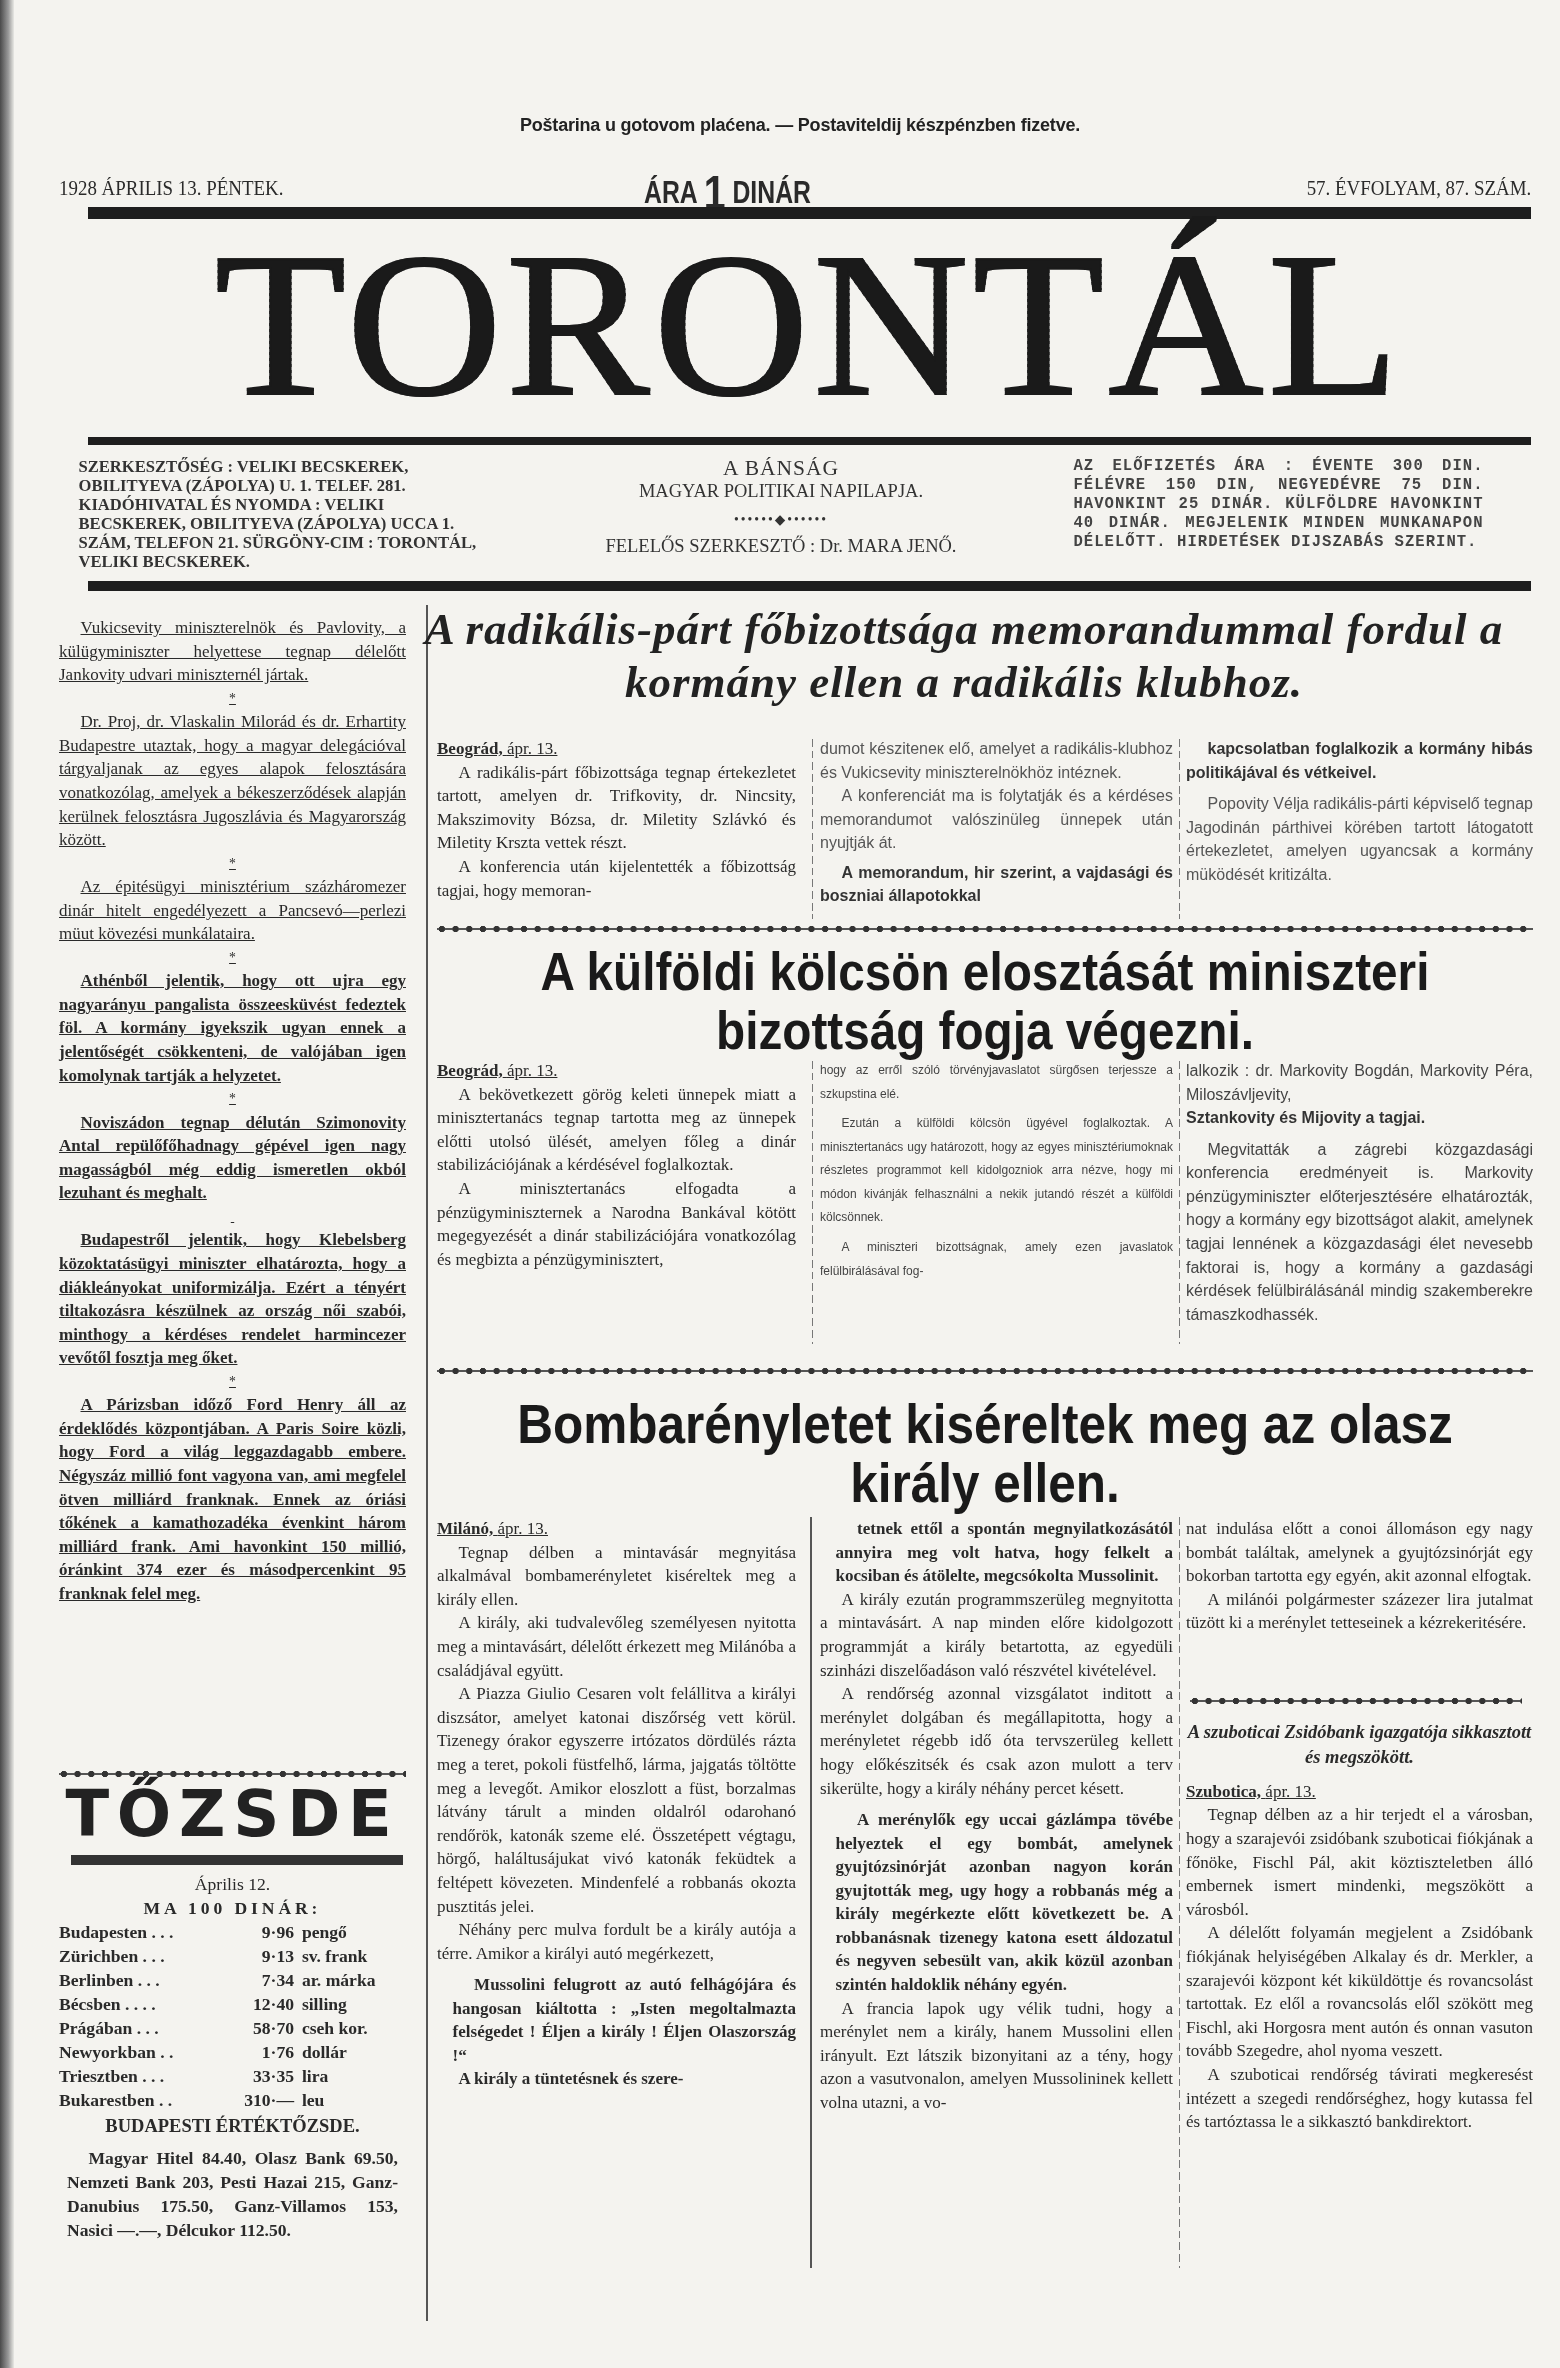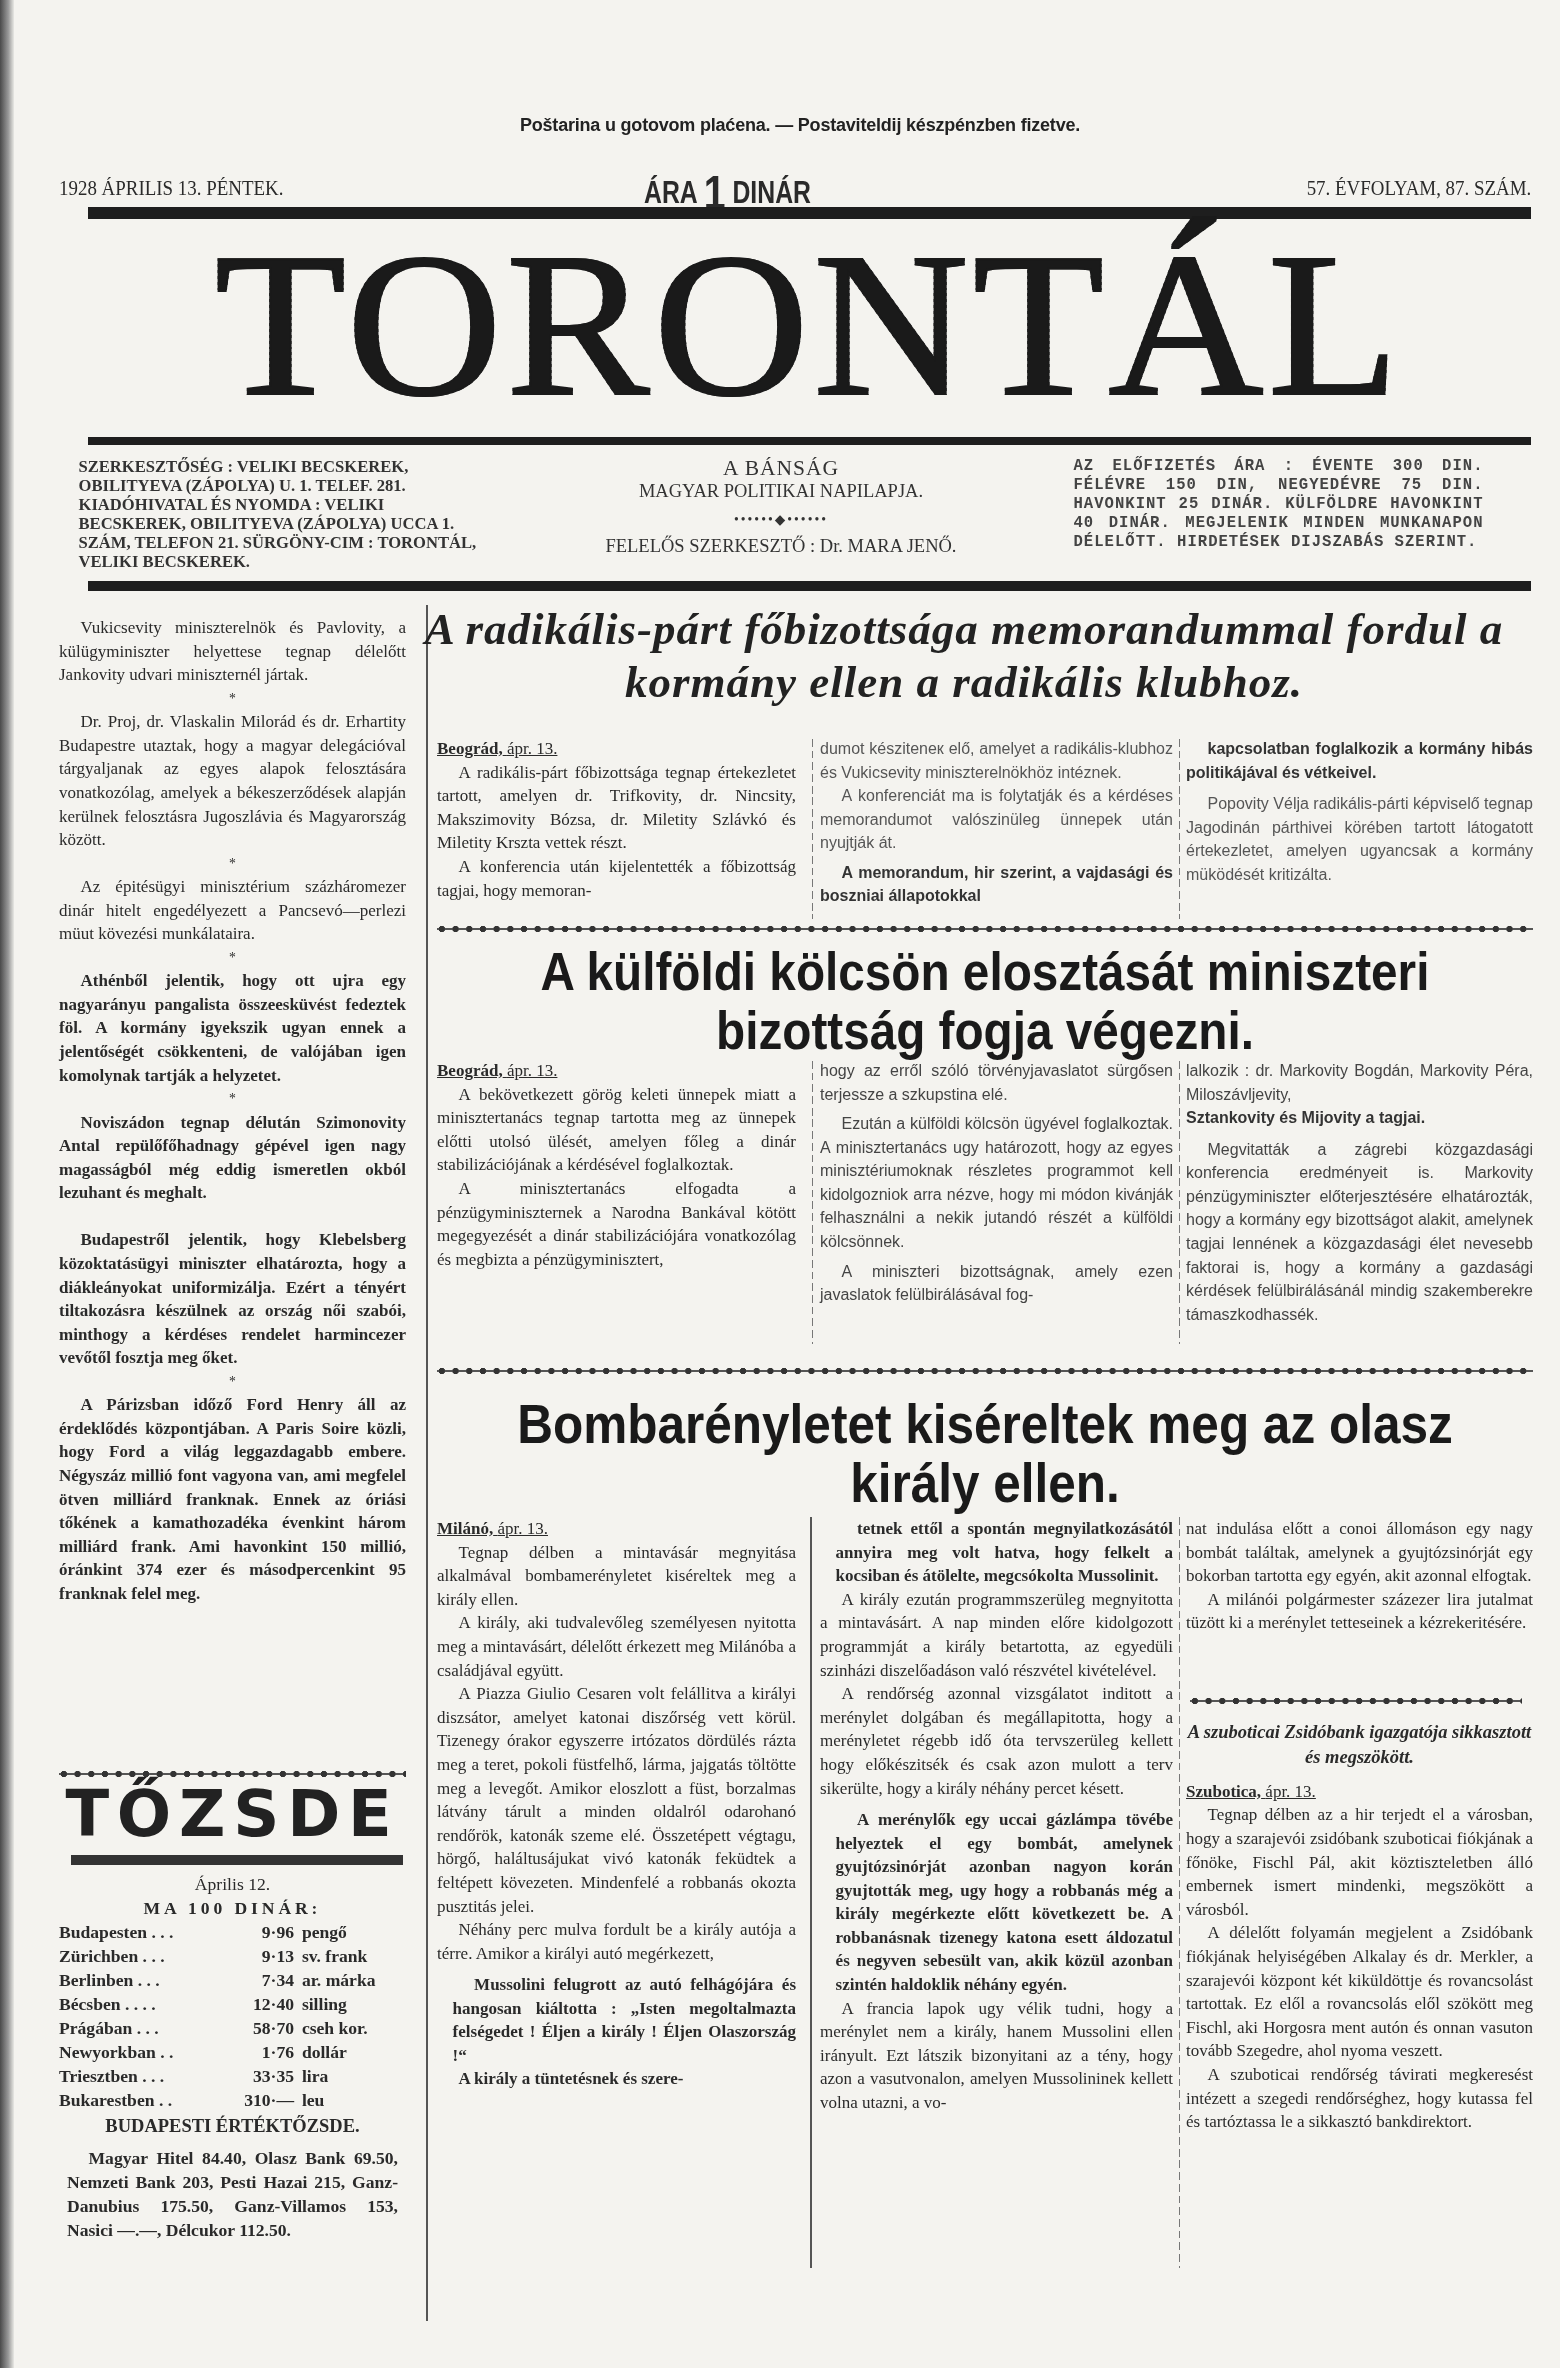--- a/index.html
+++ b/index.html
@@ -99,21 +99,21 @@
       <div class="bansag">A BÁNSÁG</div>
       <div>MAGYAR POLITIKAI NAPILAPJA.</div>
       <div class="dots">••••••◆••••••</div>
       <div>FELELŐS SZERKESZTŐ : Dr. MARA JENŐ.</div>
     </div>
     <div class="info-right">AZ ELŐFIZETÉS ÁRA : ÉVENTE 300 DIN. FÉLÉVRE 150 DIN, NEGYEDÉVRE 75 DIN. HAVONKINT 25 DINÁR. KÜLFÖLDRE HAVONKINT 40 DINÁR. MEGJELENIK MINDEN MUNKANAPON DÉLELŐTT. HIRDETÉSEK DIJSZABÁS SZERINT.</div>
   </div>
 
   <div class="rule-thick" style="top:581px;height:9.8px;"></div>
 
-  <div class="col" style="left:0;top:616px;width:347px;">
+  <div class="col" style="left:0;top:616px;width:347px;text-decoration:underline;">
     <p>Vukicsevity miniszterelnök és Pavlovity, a külügyminiszter helyettese tegnap délelőtt Jankovity udvari miniszternél jártak.</p>
     <p class="star">*</p>
     <p>Dr. Proj, dr. Vlaskalin Milorád és dr. Erhartity Budapestre utaztak, hogy a magyar delegációval tárgyaljanak az egyes alapok felosztására vonatkozólag, amelyek a békeszerződések alapján kerülnek felosztásra Jugoszlávia és Magyarország között.</p>
     <p class="star">*</p>
     <p>Az épitésügyi minisztérium százháromezer dinár hitelt engedélyezett a Pancsevó—perlezi müut kövezési munkálataira.</p>
     <p class="star">*</p>
     <p class="bold">Athénből jelentik, hogy ott ujra egy nagyarányu pangalista összeesküvést fedeztek föl. A kormány igyekszik ugyan ennek a jelentőségét csökkenteni, de valójában igen komolynak tartják a helyzetet.</p>
     <p class="star">*</p>
     <p class="bold">Noviszádon tegnap délután Szimonovity Antal repülőfőhadnagy gépével igen nagy magasságból még eddig ismeretlen okból lezuhant és meghalt.</p>
     <p class="star">&nbsp;</p>
@@ -201,21 +201,21 @@
   <div class="ornament" style="left:378px;top:925px;width:1096px;"></div>
 
   <div class="headline-sans" style="left:378px;top:942px;width:1096px;">A külföldi kölcsön elosztását miniszteri bizottság fogja végezni.</div>
 
   <div class="col" style="left:378px;top:1059px;width:359px;">
     <p class="dateline-small"><b>Beográd,</b> <span>ápr. 13.</span></p>
     <p>A bekövetkezett görög keleti ünnepek miatt a minisztertanács tegnap tartotta meg az ünnepek előtti utolsó ülését, amelyen főleg a dinár stabilizációjának a kérdésével foglalkoztak.</p>
     <p>A minisztertanács elfogadta a pénzügyminiszternek a Narodna Bankával kötött megegyezését a dinár stabilizációjára vonatkozólag és megbizta a pénzügyminisztert,</p>
   </div>
   <div class="vline dash" style="left:753px;top:1061px;height:283px;"></div>
-  <div class="col" style="left:761px;top:1059px;width:353px;font-family:'Liberation Sans',sans-serif;font-size:16px;color:#444;">
+  <div class="col" style="left:761px;top:1059px;width:353px;font-family:'Liberation Sans',sans-serif;font-size:12px;color:#444;">
     <p style="text-indent:0">hogy az erről szóló törvényjavaslatot sürgősen terjessze a szkupstina elé.</p>
     <p style="margin-top:5.9px;">Ezután a külföldi kölcsön ügyével foglalkoztak. A minisztertanács ugy határozott, hogy az egyes minisztériumoknak részletes programmot kell kidolgozniok arra nézve, hogy mi módon kivánják felhasználni a nekik jutandó részét a külföldi kölcsönnek.</p>
     <p style="margin-top:5.9px;">A miniszteri bizottságnak, amely ezen javaslatok felülbirálásával fog-</p>
   </div>
   <div class="vline dash" style="left:1120px;top:1061px;height:283px;"></div>
   <div class="col" style="left:1127px;top:1059px;width:347px;font-family:'Liberation Sans',sans-serif;font-size:16px;color:#444;">
     <p style="text-indent:0">lalkozik : dr. Markovity Bogdán, Markovity Péra, Miloszávljevity,</p>
     <p class="bold" style="text-indent:0;color:#333;">Sztankovity és Mijovity a tagjai.</p>
     <p style="margin-top:7.8px;">Megvitatták a zágrebi közgazdasági konferencia eredményeit is. Markovity pénzügyminiszter előterjesztésére elhatározták, hogy a kormány egy bizottságot alakit, amelynek tagjai lennének a közgazdasági élet nevesebb faktorai is, hogy a kormány a gazdasági kérdések felülbirálásánál mindig szakemberekre támaszkodhassék.</p>
   </div>

